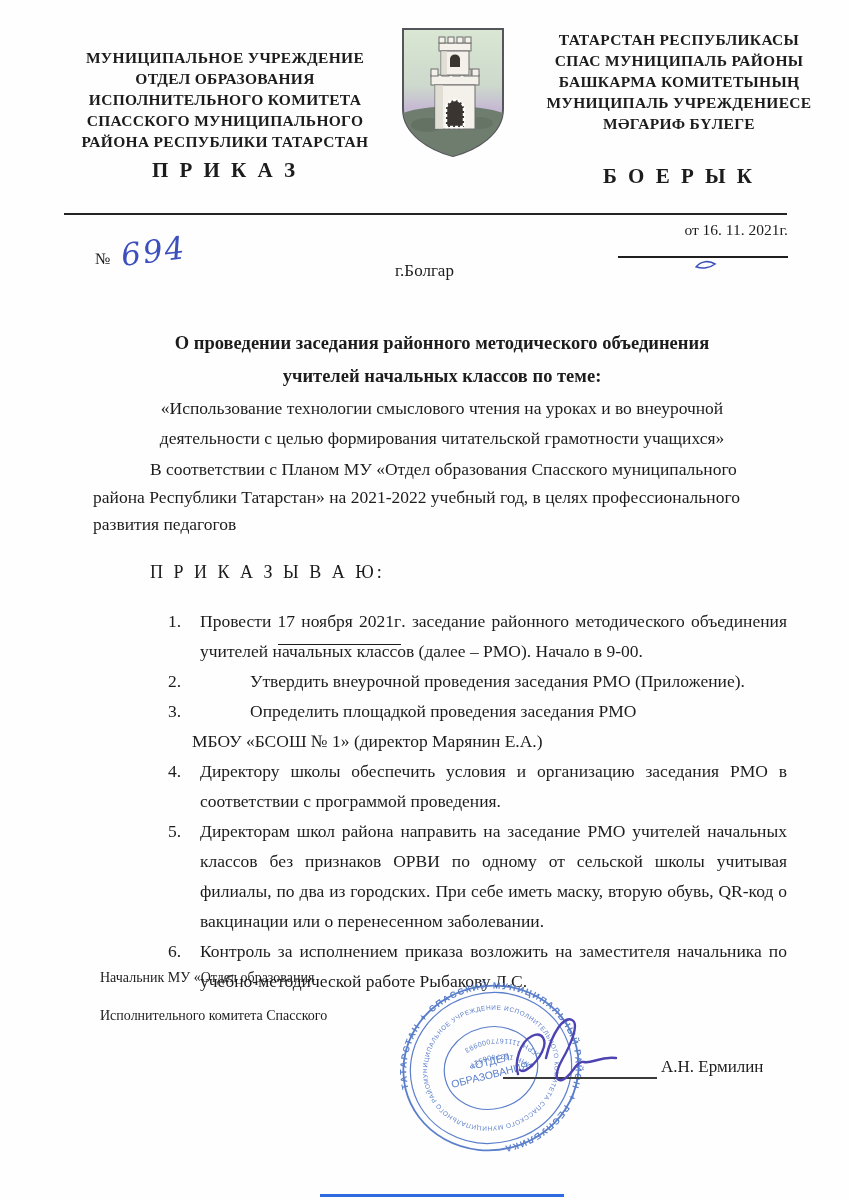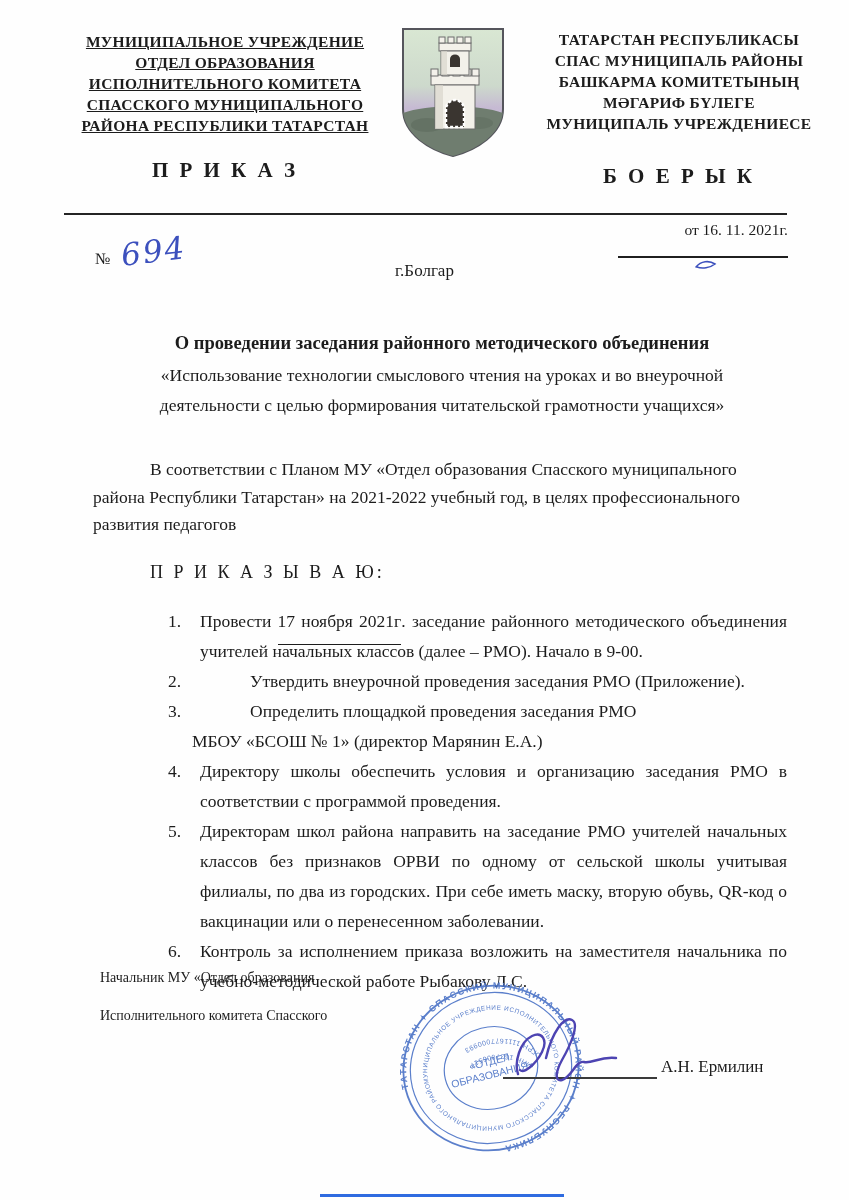--- a/index.html
+++ b/index.html
@@ -4,21 +4,21 @@
 <style>
   html,body{margin:0;padding:0;background:#888;}
   .page{
     position:relative;width:849px;height:1200px;margin:0 auto;
     background:#fefefe;overflow:hidden;
     font-family:"Liberation Serif","DejaVu Serif",serif;
     color:#1c1c1c;
   }
   
   .org{position:absolute;text-align:center;font-weight:bold;font-size:15.5px;line-height:21px;letter-spacing:.3px;}
-  .org-left{left:58px;top:31px;width:334px;text-decoration:underline;}
+  .org-left{left:58px;top:47px;width:334px;}
   .org-right{left:514px;top:29px;width:330px;}
   .doctype{position:absolute;text-align:center;font-weight:bold;font-size:21px;letter-spacing:3px;}
   .doctype-left{left:58px;top:158px;width:334px;}
   .doctype-right{left:514px;top:158px;width:330px;margin-top:6px;}
   .emblem{position:absolute;left:397px;top:23px;width:112px;height:136px;}
   
   .rule{position:absolute;left:64px;top:213px;width:723px;height:2.4px;background:#242424;}
   .dateline{position:absolute;left:618px;top:221px;width:170px;text-align:right;
     font-size:15.5px;border-bottom:2px solid #1f1f1f;padding-bottom:17px;}
   .num-label{position:absolute;left:95px;top:250px;font-size:16px;}
@@ -97,42 +97,43 @@
       <rect x="44" y="28" width="28" height="24" fill="#f3f1ea" stroke="#6d6d6d" stroke-width="1"></rect>
       <rect x="44" y="28" width="6" height="24" fill="#d8d5cc" opacity="0.7"></rect>
       <path d="M53,44 V36 A5,4.5 0 0 1 63,36 V44 Z" fill="#3a3530"></path>
     </svg>
   </div>
 
   <div class="org org-right">
     <div>ТАТАРСТАН РЕСПУБЛИКАСЫ</div>
     <div>СПАС МУНИЦИПАЛЬ РАЙОНЫ</div>
     <div>БАШКАРМА КОМИТЕТЫНЫҢ</div>
+    <div>МУНИЦИПАЛЬ УЧРЕЖДЕНИЕСЕ</div>
     <div>МӘГАРИФ БҮЛЕГЕ</div>
-    <div>МУНИЦИПАЛЬ УЧРЕЖДЕНИЕСЕ</div>
   </div>
 
   <div class="doctype doctype-left">П Р И К А З</div>
   <div class="doctype doctype-right">Б О Е Р Ы К</div>
 
   <div class="rule"></div>
 
   <div class="dateline">от 16. 11. 2021г.</div>
   <span class="num-label">№</span>
   <span class="num-hand">694</span>
   <div class="city">г.Болгар</div>
 
   <div class="pen-mark">
     <svg width="24" height="14" viewBox="0 0 24 14">
       <path d="M2,9 C7,3 15,2 21,6 C16,10 8,11 3,9" fill="none" stroke="#3c50bd" stroke-width="1.6" stroke-linecap="round"></path>
     </svg>
   </div>
 
   <div class="subject">
     <div class="b">О проведении заседания районного методического объединения</div>
+    <div class="b">учителей начальных классов по теме:</div>
     <div class="t">«Использование технологии смыслового чтения на уроках и во внеурочной</div>
     <div class="t">деятельности с целью формирования читательской грамотности учащихся»</div>
   </div>
 
   <div class="preamble">В соответствии с Планом МУ «Отдел образования Спасского муниципального района Республики Татарстан» на 2021-2022 учебный год, в целях профессионального развития педагогов</div>
 
   <div class="orderword">П Р И К А З Ы В А Ю:</div>
 
   <div class="olist">
     <div class="item">

